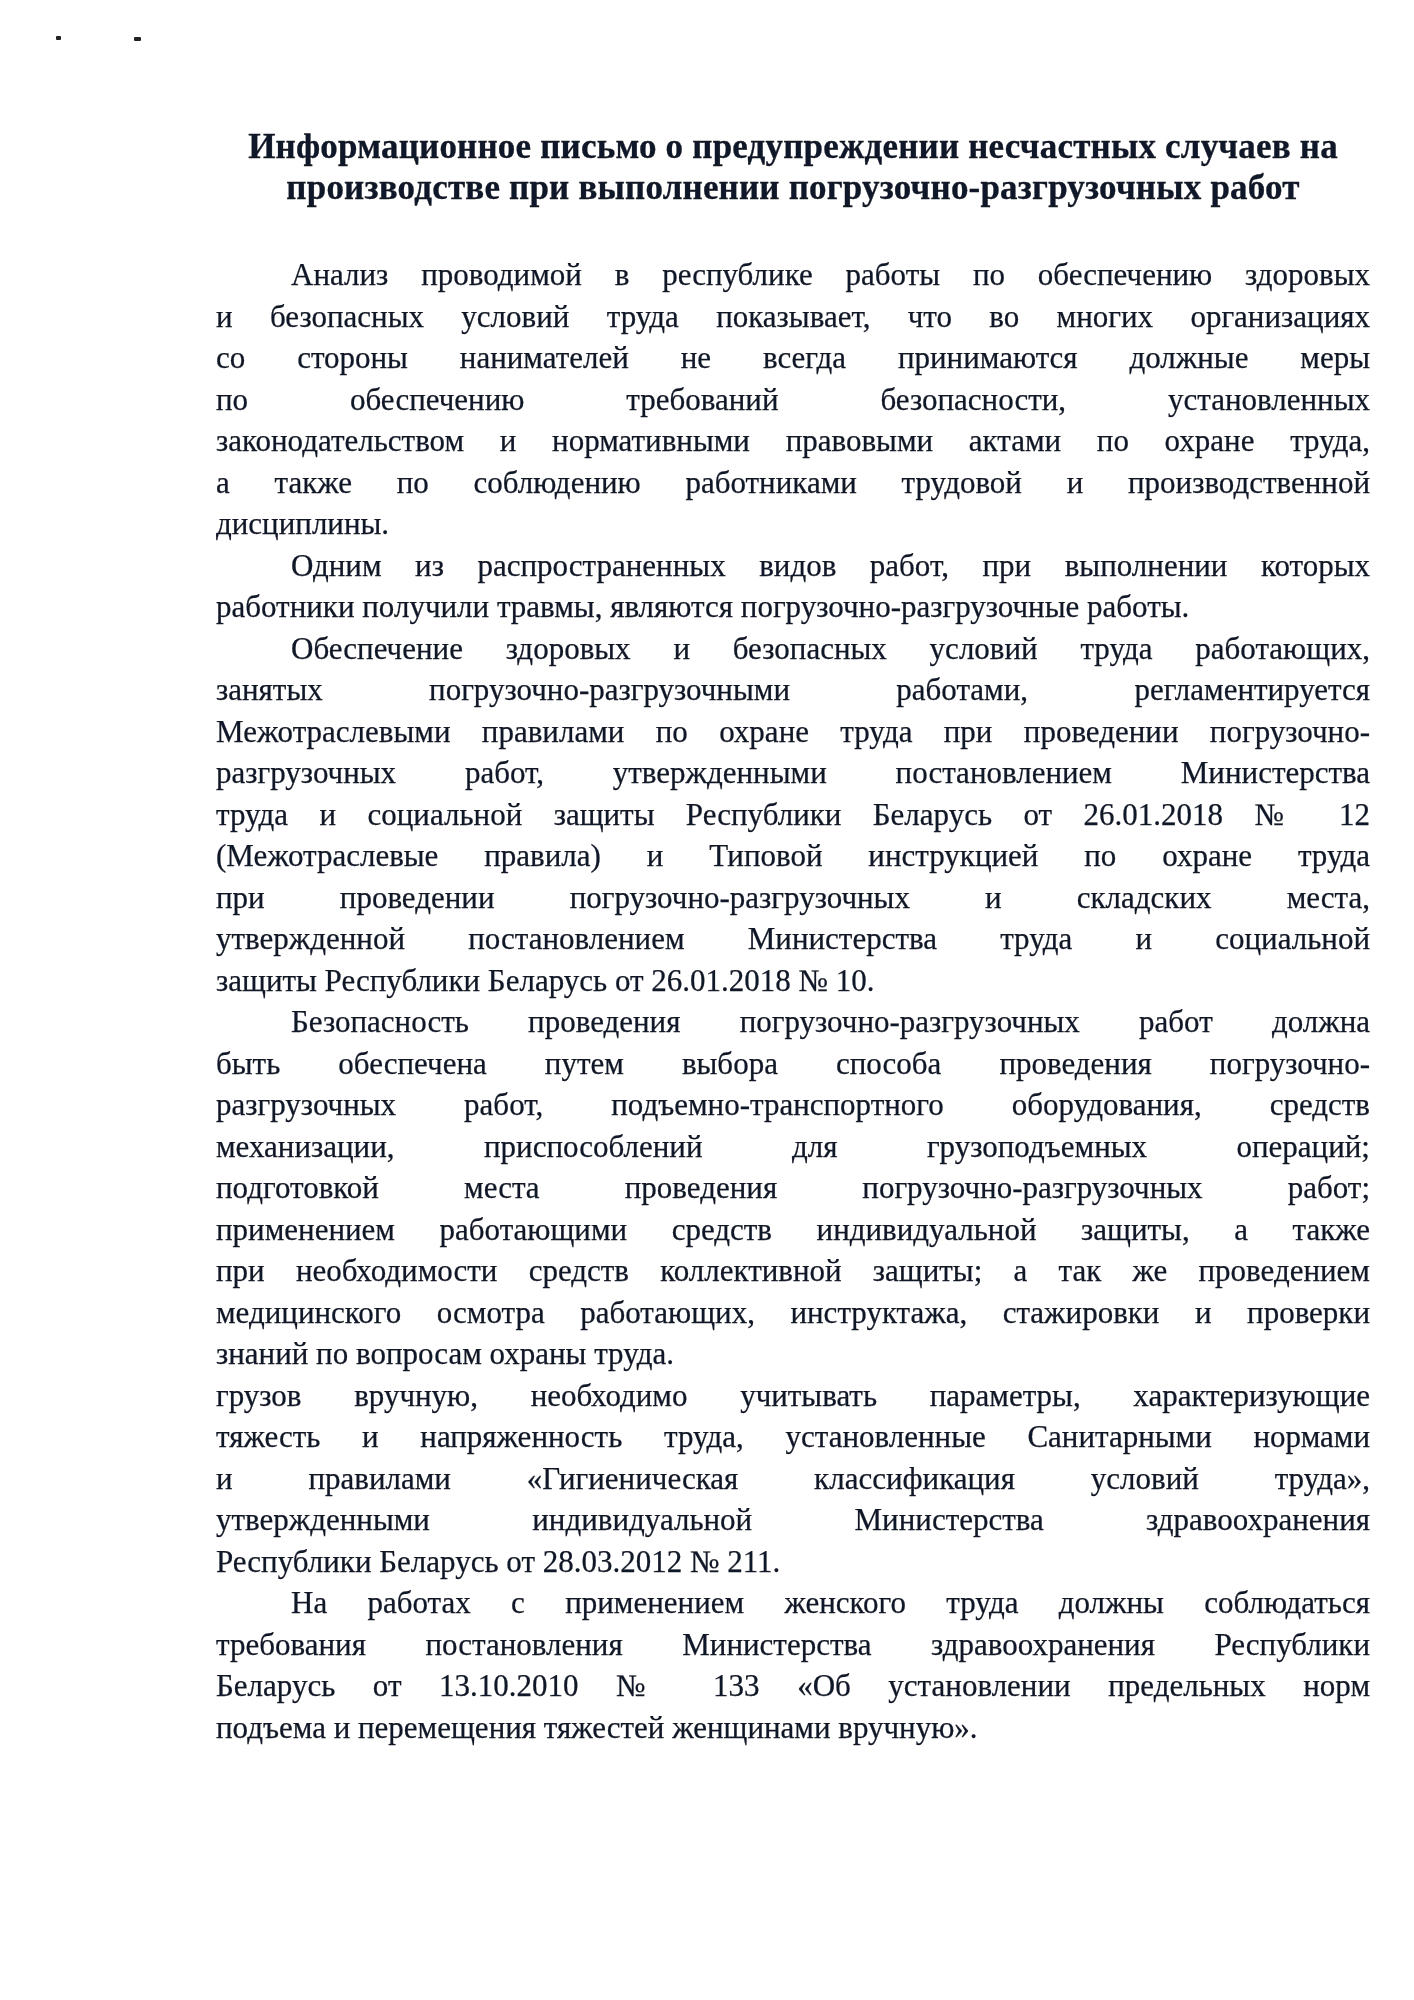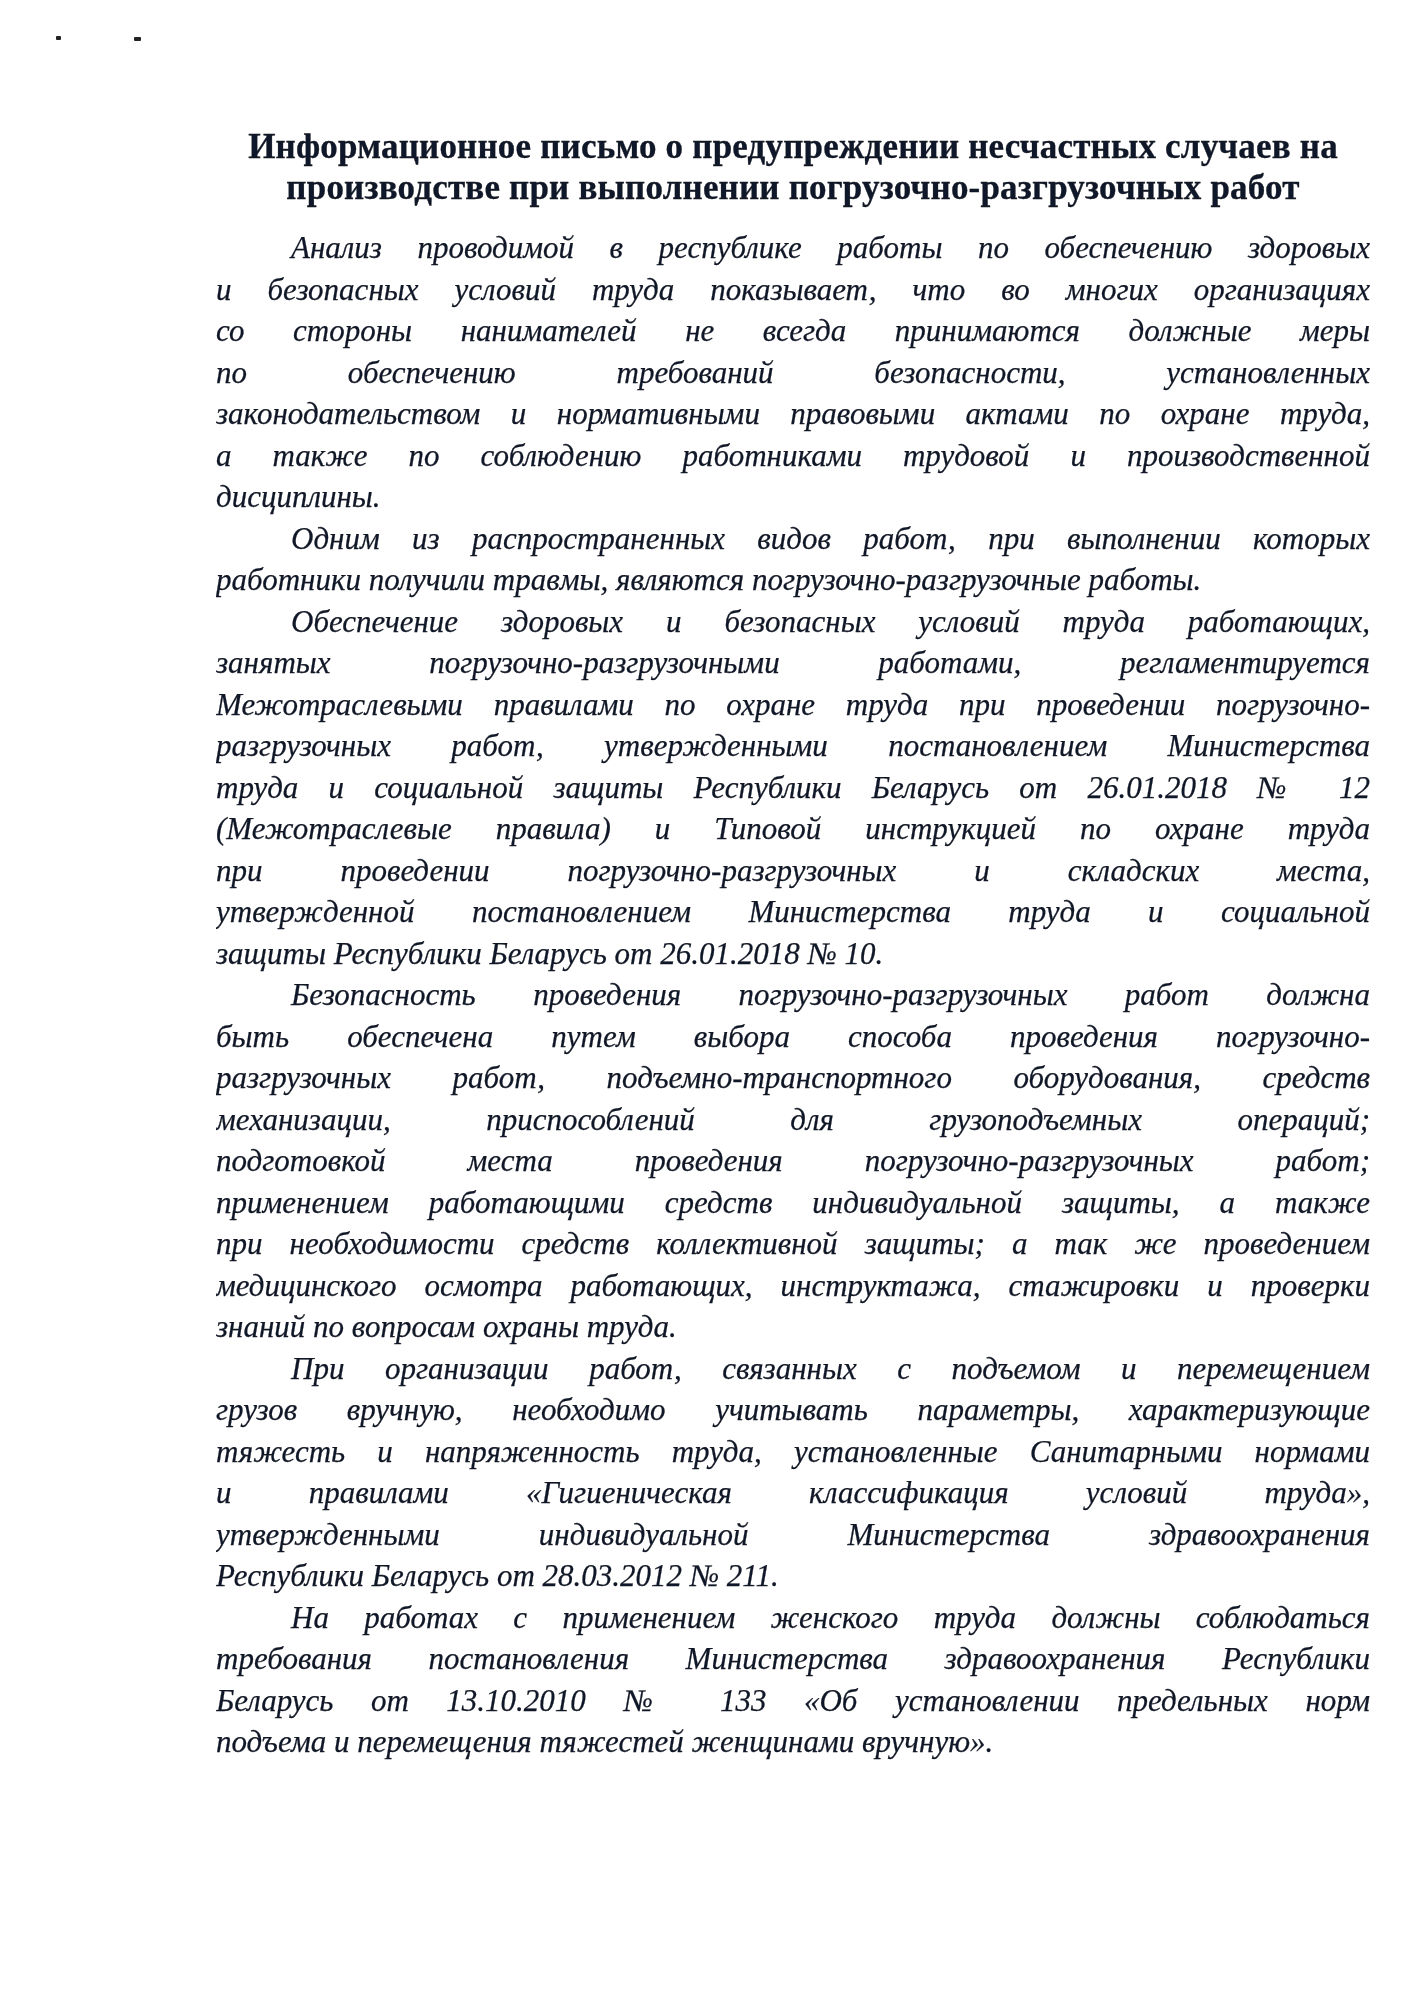--- a/index.html
+++ b/index.html
@@ -35,24 +35,23 @@
     font-weight: bold;
     font-size: 35px;
     line-height: 41px;
     text-align: center;
     letter-spacing: 0.2px;
     -webkit-text-stroke: 0.3px #141414;
   }
   .title-line { text-align: center; }
 
   .body-text {
-    margin-top: 19px;
+    margin-top: 46px;
     font-size: 31px;
     line-height: 41.5px;
-    font-style: italic;
     -webkit-text-stroke: 0.25px #141414;
   }
   .para { margin: 0; padding: 0; }
   .line {
     text-align: justify;
     text-align-last: justify;
     overflow: hidden;
     height: 41.5px;
   }
   .line.first { text-indent: 75px; }
@@ -105,21 +104,20 @@
           <div class="line">быть обеспечена путем выбора способа проведения погрузочно-</div>
           <div class="line">разгрузочных работ, подъемно-транспортного оборудования, средств</div>
           <div class="line">механизации, приспособлений для грузоподъемных операций;</div>
           <div class="line">подготовкой места проведения погрузочно-разгрузочных работ;</div>
           <div class="line">применением работающими средств индивидуальной защиты, а также</div>
           <div class="line">при необходимости средств коллективной защиты; а так же проведением</div>
           <div class="line">медицинского осмотра работающих, инструктажа, стажировки и проверки</div>
           <div class="line last">знаний по вопросам охраны труда.</div>
         </div>
         <div class="para">
-          <div class="line first">При организации работ, связанных с подъемом и перемещением</div>
           <div class="line">грузов вручную, необходимо учитывать параметры, характеризующие</div>
           <div class="line">тяжесть и напряженность труда, установленные Санитарными нормами</div>
           <div class="line">и правилами «Гигиеническая классификация условий труда»,</div>
           <div class="line">утвержденными индивидуальной Министерства здравоохранения</div>
           <div class="line last">Республики Беларусь от 28.03.2012 № 211.</div>
         </div>
         <div class="para">
           <div class="line first">На работах с применением женского труда должны соблюдаться</div>
           <div class="line">требования постановления Министерства здравоохранения Республики</div>
           <div class="line">Беларусь от 13.10.2010 № 133 «Об установлении предельных норм</div>

